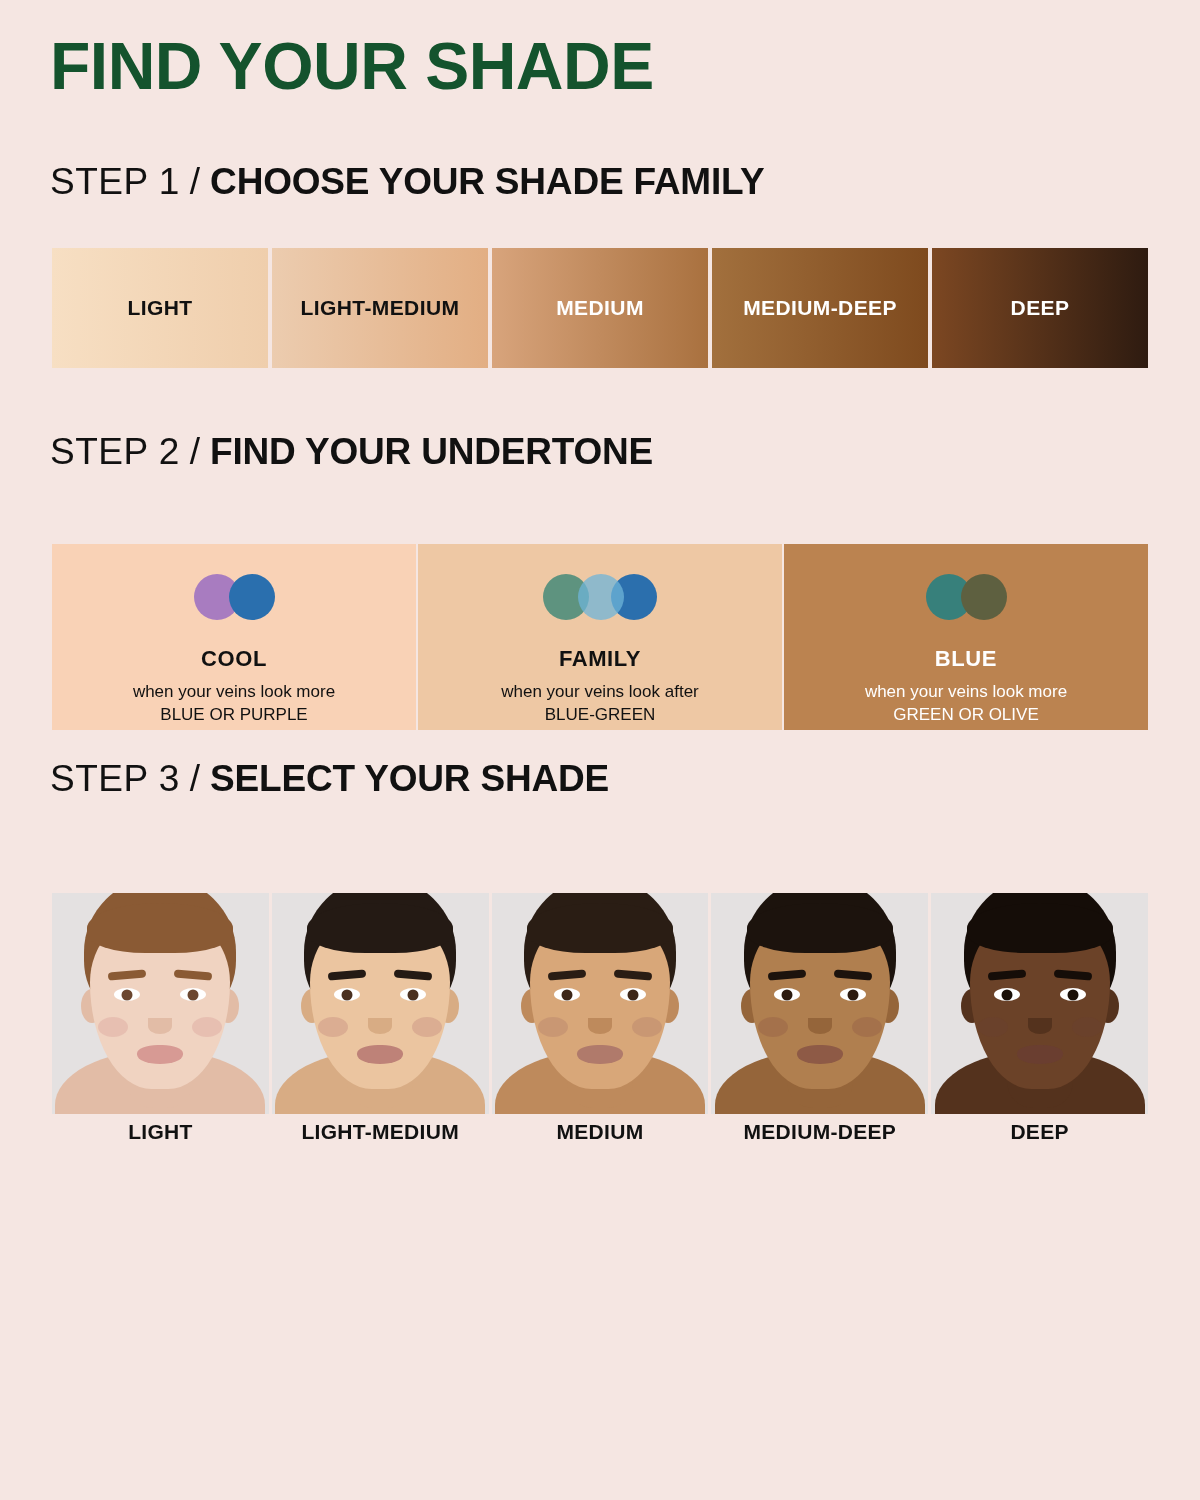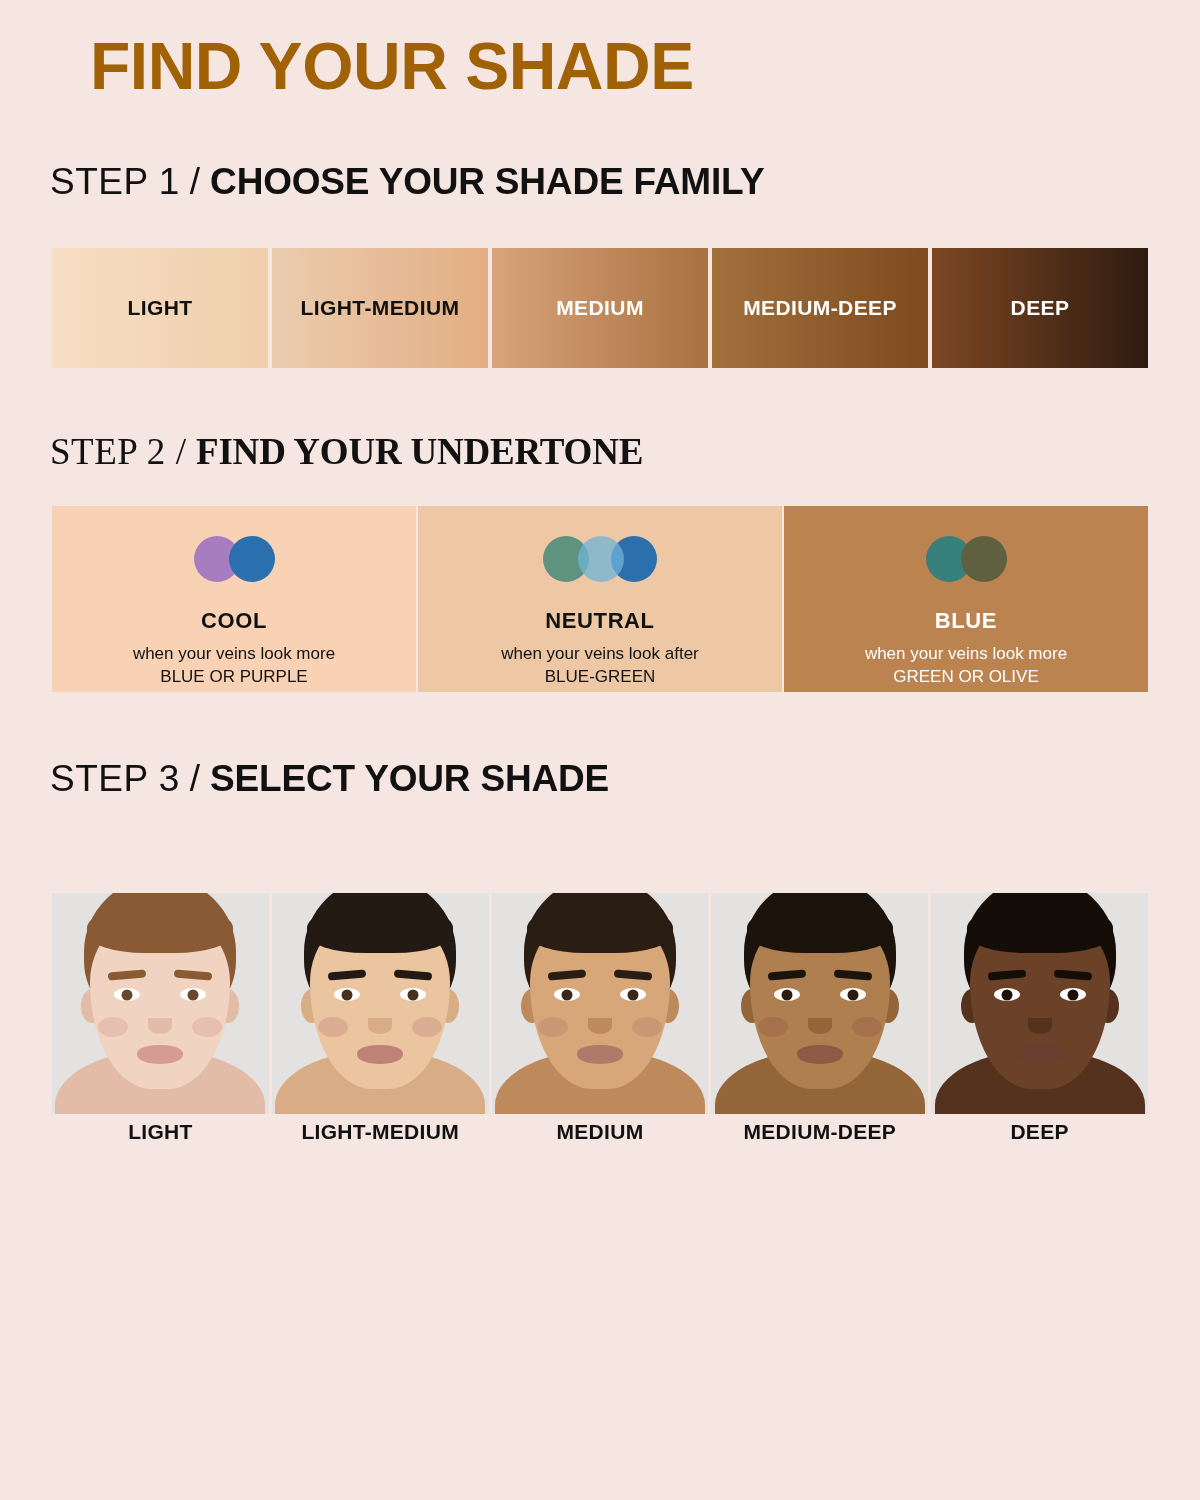--- a/index.html
+++ b/index.html
@@ -24,22 +24,21 @@
 
   
   .main-title {
     position: absolute;
     left: 50px;
     top: 33px;
     font-size: 66px;
     font-weight: bold;
     letter-spacing: -0.5px;
     line-height: 1;
-    color: #a16207;
-    margin-left: 40px;
+    color: #14532d;
   }
 
   
   .step-heading {
     position: absolute;
     left: 50px;
     font-size: 37px;
     line-height: 1;
     white-space: nowrap;
     color: #111111;
@@ -50,21 +49,21 @@
   }
   .step-heading .step-sep {
     font-weight: 300;
     padding: 0 10px;
   }
   .step-heading .step-title {
     font-weight: bold;
     letter-spacing: -0.2px;
   }
   #step1-heading { top: 163px; }
-  #step2-heading { top: 433px; font-family: Liberation Serif, serif; }
+  #step2-heading { top: 433px; }
   #step3-heading { top: 730px; margin-top: 30px; }
 
   .step3-sub {
     position: absolute;
     left: 55px;
     top: 840px;
     font-size: 19px;
     font-weight: bold;
     letter-spacing: -0.1px;
     color: #141414;
@@ -92,21 +91,21 @@
     font-weight: bold;
     letter-spacing: 0.4px;
     position: relative;
     z-index: 2;
   }
 
   
   .undertone-row {
     position: absolute;
     left: 52px;
-    top: 506px;
+    top: 544px;
     width: 1096px;
     height: 186px;
     display: flex;
     gap: 2px;
   }
   .undertone-panel {
     flex: 1 1 0;
     position: relative;
     display: flex;
     flex-direction: column;
@@ -338,21 +337,21 @@
         </div>
         <div class="ut-name">COOL</div>
         <div class="ut-desc"><span>when your veins look more</span><span class="ut-emph">BLUE OR PURPLE</span></div>
       </div>
       <div class="undertone-panel" style="background: rgb(238, 200, 164); color: rgb(17, 17, 17);">
         <div class="dots-wrap">
           <span class="dot" style="background: rgb(94, 147, 127); opacity: 1;"></span>
           <span class="dot overlap-left" style="background: rgb(111, 180, 216); opacity: 0.75;"></span>
           <span class="dot overlap-left2" style="background: rgb(43, 111, 173); opacity: 1;"></span>
         </div>
-        <div class="ut-name">NEUTRAL</div>
+        <div class="ut-name">FAMILY</div>
         <div class="ut-desc"><span>when your veins look after</span><span class="ut-emph">BLUE-GREEN</span></div>
       </div>
       <div class="undertone-panel" style="background: rgb(187, 131, 80); color: rgb(255, 255, 255);">
         <div class="dots-wrap">
           <span class="dot" style="background: rgb(55, 128, 123); opacity: 1;"></span>
           <span class="dot overlap-left" style="background: rgb(94, 96, 64); opacity: 1;"></span>
         </div>
         <div class="ut-name">BLUE</div>
         <div class="ut-desc"><span>when your veins look more</span><span class="ut-emph">GREEN OR OLIVE</span></div>
       </div>

